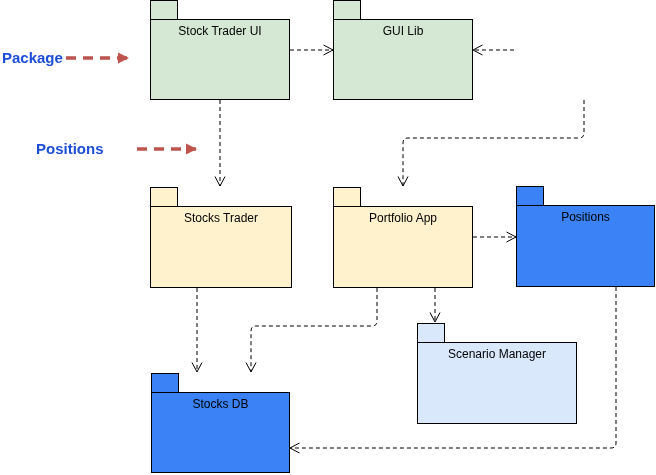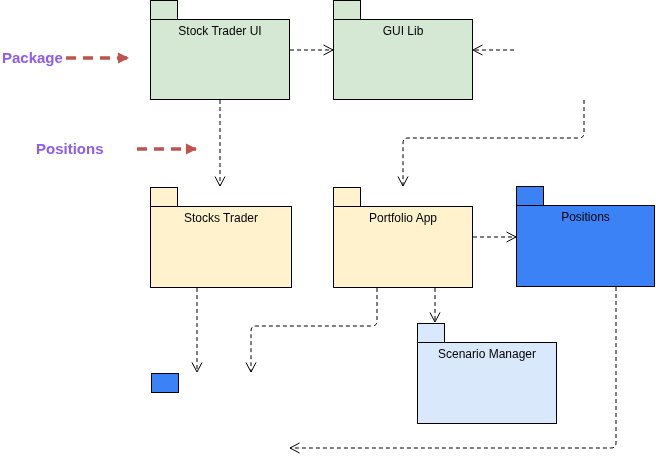--- a/index.html
+++ b/index.html
@@ -16,21 +16,21 @@
     position:absolute;top:19px;left:0;right:0;bottom:0;
     border:1px solid #000000;box-sizing:border-box;
     text-align:center;padding-top:4px;
     font-size:12px;color:#000000;line-height:14px;
   }
   .green .tab,.green .pkg-body{background:#d5e8d4;}
   .yellow .tab,.yellow .pkg-body{background:#fff2cc;}
   .pink .tab,.pink .pkg-body{background:#3b82f6;}
   .blue .tab,.blue .pkg-body{background:#dae8fc;}
   .annotation{
-    position:absolute;font-weight:bold;font-size:15px;color:#8b5cf6;
+    position:absolute;font-weight:bold;font-size:15px;color:#1d4ed8;
     white-space:nowrap;
   }
   svg.edges{position:absolute;left:0;top:0;}
   .dep{fill:none;stroke:#000000;stroke-width:1;stroke-dasharray:4 3;}
   .legend-arrow{fill:none;stroke:#bf544f;stroke-width:3.5;stroke-dasharray:10 7;}
 </style>
 </head>
 <body>
 
 <div id="canvas">
@@ -99,24 +99,27 @@
     </div>
   </div>
 
   <div class="pkg pink" style="left:516px;top:186px;width:139px;height:101px;">
     <div class="tab"></div>
     <div class="pkg-body">
       <span>Positions</span>
     </div>
   </div>
 
-  <div class="pkg blue" style="left:417px;top:323px;width:140px;height:101px;">
+  <div class="pkg blue" style="left:417px;top:323px;width:160px;height:101px;">
     <div class="tab"></div>
     <div class="pkg-body">
       <span>Scenario Manager</span>
     </div>
   </div>
 
   <div class="pkg pink" style="left:151px;top:373px;width:139px;height:100px;">
     <div class="tab"></div>
+    <div class="pkg-body">
+      <span>Stocks DB</span>
+    </div>
   </div>
 
 </div>
 
 </body></html>

